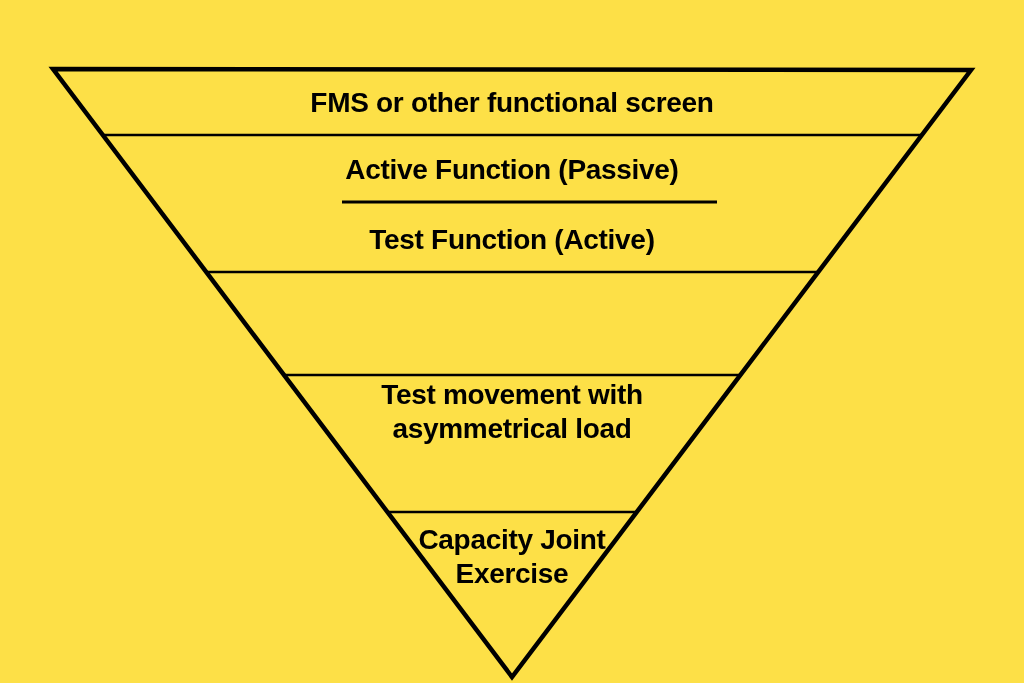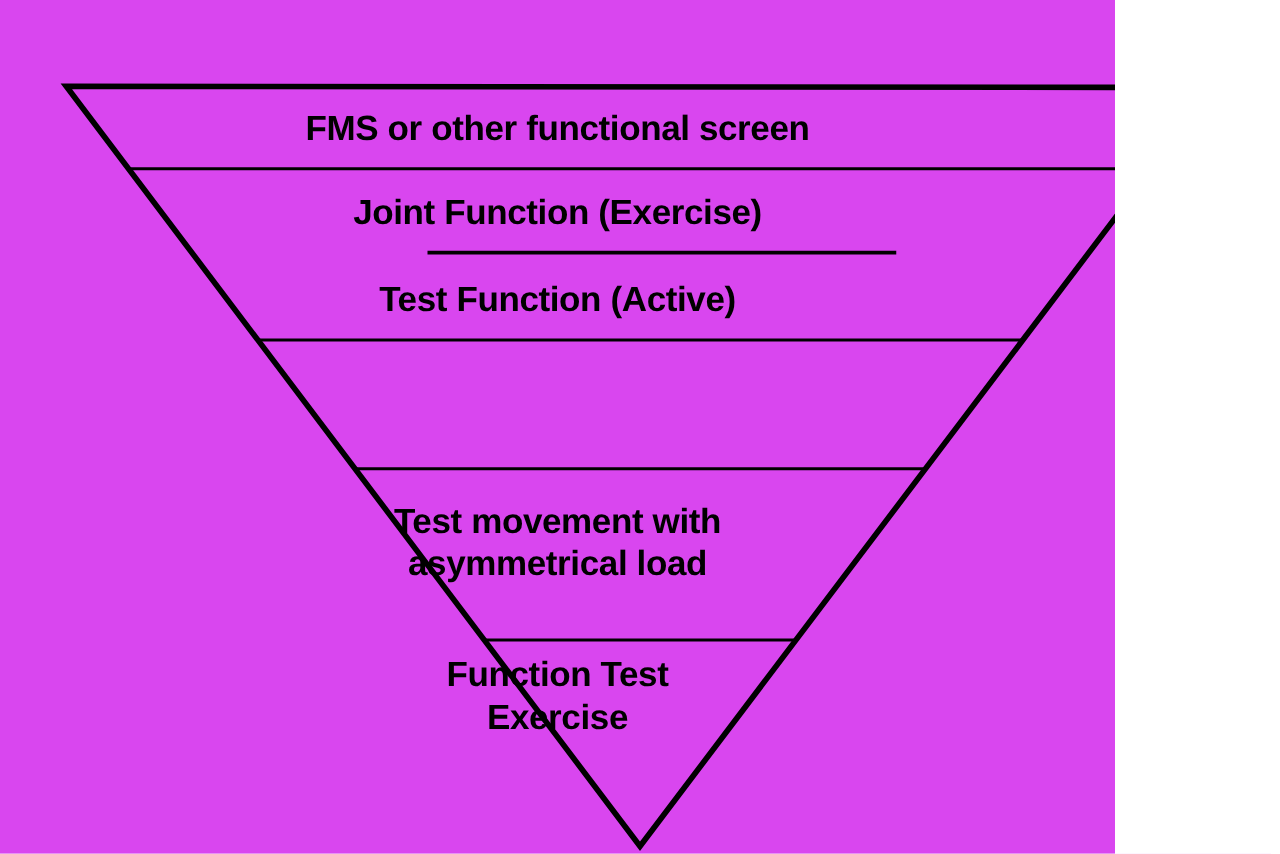--- a/index.html
+++ b/index.html
@@ -2,23 +2,23 @@
 <html><head>
 <meta charset="utf-8">
 <style>
   html, body {
     margin: 0;
     padding: 0;
     background: #ffffff;
   }
   .canvas {
     position: relative;
-    width: 892px;
+    width: 1024px;
     height: 683px;
-    background: #d946ef;
+    background: #fde047;
     overflow: hidden;
     font-family: "Liberation Sans", "DejaVu Sans", sans-serif;
   }
   .pyramid-svg {
     position: absolute;
     left: 0;
     top: 0;
     width: 1024px;
     height: 683px;
   }
@@ -31,21 +31,21 @@
     font-size: 28px;
     font-weight: 700;
     letter-spacing: -0.3px;
     line-height: 34px;
     white-space: pre-line;
   }
   .label-1 { top: 86px; }
   .label-2 { top: 153px; }
   .label-3 { top: 223px; }
   .label-4 { top: 308px; }
-  .label-5 { top: 400px; }
+  .label-5 { top: 378px; }
   .label-6 { top: 523px; }
 </style>
 </head>
 <body>
 
 <div class="canvas">
 
   <svg class="pyramid-svg" viewBox="0 0 1024 683" xmlns="http://www.w3.org/2000/svg">
 
     <path d="M 53 69 L 971 70 L 512 677 Z" fill="none" stroke="#000000" stroke-width="4.5" stroke-linejoin="miter"></path>
@@ -53,24 +53,24 @@
     <line x1="102" y1="135" x2="923" y2="135" stroke="#000000" stroke-width="2.5"></line>
     <line x1="206" y1="272" x2="819" y2="272" stroke="#000000" stroke-width="2.5"></line>
     <line x1="284" y1="375" x2="741" y2="375" stroke="#000000" stroke-width="2.5"></line>
     <line x1="386" y1="512" x2="638" y2="512" stroke="#000000" stroke-width="2.5"></line>
 
     <line x1="342" y1="202" x2="717" y2="202" stroke="#000000" stroke-width="3"></line>
   </svg>
 
   <div class="level-label label-1">FMS or other functional screen</div>
 
-  <div class="level-label label-2">Joint Function (Exercise)</div>
+  <div class="level-label label-2">Active Function (Passive)</div>
 
   <div class="level-label label-3">Test Function (Active)</div>
 
 
   <div class="level-label label-5">Test movement with
 asymmetrical load</div>
 
-  <div class="level-label label-6">Function Test
+  <div class="level-label label-6">Capacity Joint
 Exercise</div>
 
 </div>
 
 </body></html>

